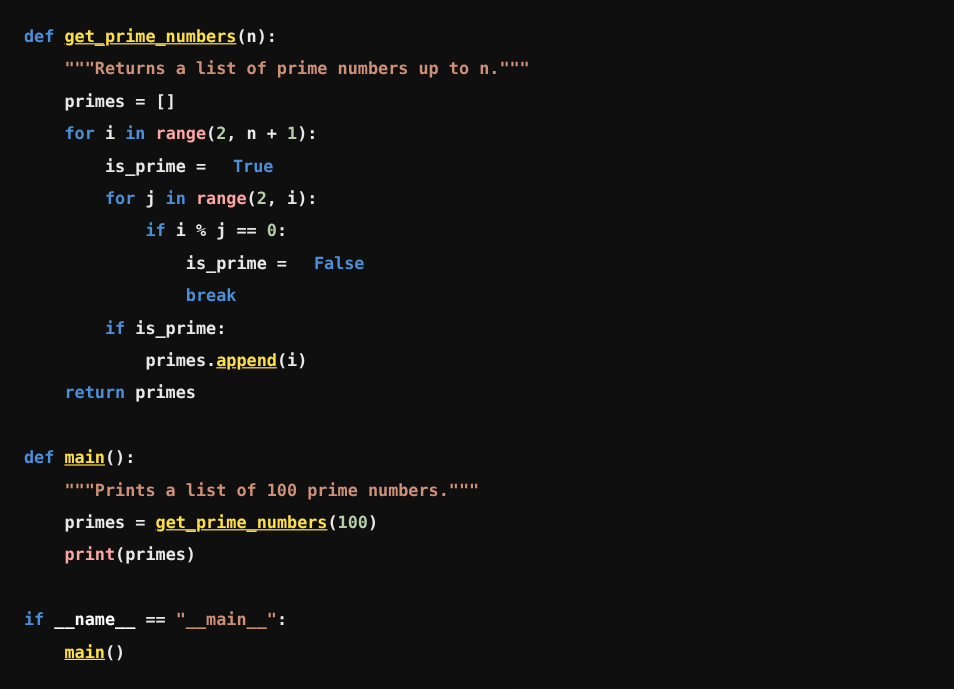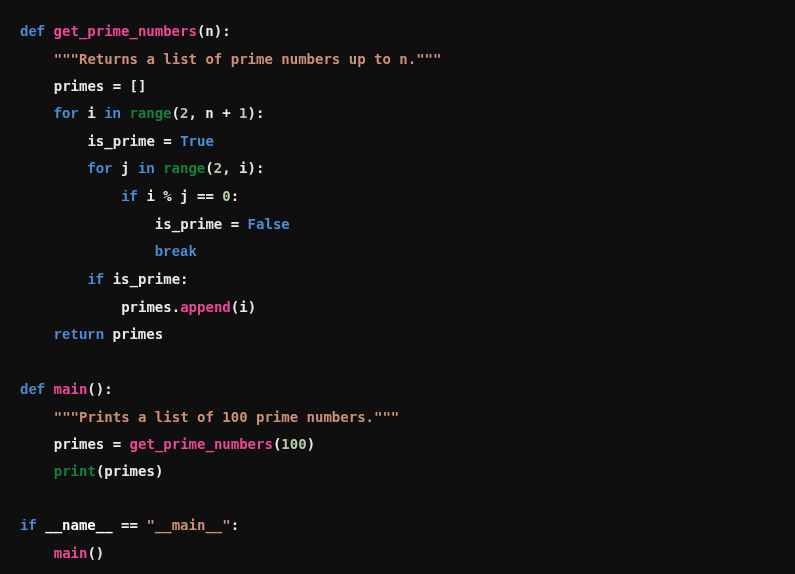--- a/index.html
+++ b/index.html
@@ -9,26 +9,26 @@
     font-size: 14px;
     line-height: 27px;
     color: #e8e8e8;
     padding: 18px 20px;
     width: 795px;
     height: 574px;
     overflow: hidden;
     font-weight: bold;
   }
   .code-line { white-space: pre; }
-  .kw { color: #4a8fd8; font-family: Liberation Mono, monospace; }          
-  .fn { color: #ec4899; }          
-  .builtin { color: #15803d; }     
+  .kw { color: #4a8fd8; }          
+  .fn { color: #fde047; text-decoration: underline; }          
+  .builtin { color: #fca5a5; }     
   .num { color: #b5cea8; }         
   .str { color: #ce9178; }         
-  .bool { color: #4a8fd8; }        
+  .bool { color: #4a8fd8; margin-left: 14px; }        
   .punc { color: #e8e8e8; }        
   .var { color: #e8e8e8; }         
   .dunder { color: #ffffff; }      
 </style>
 </head>
 <body>
 
 <pre id="code-container"><div class="code-line"><span class="kw">def </span><span class="fn">get_prime_numbers</span><span class="punc">(</span><span class="var">n</span><span class="punc">)</span><span class="punc">:</span></div><div class="code-line">    <span class="str">"""Returns a list of prime numbers up to n."""</span></div><div class="code-line">    <span class="var">primes </span><span class="punc">=</span><span class="punc"> </span><span class="punc">[]</span></div><div class="code-line">    <span class="kw">for </span><span class="var">i </span><span class="kw">in </span><span class="builtin">range</span><span class="punc">(</span><span class="num">2</span><span class="punc">, </span><span class="var">n </span><span class="punc">+</span><span class="punc"> </span><span class="num">1</span><span class="punc">)</span><span class="punc">:</span></div><div class="code-line">        <span class="var">is_prime </span><span class="punc">=</span><span class="punc"> </span><span class="bool">True</span></div><div class="code-line">        <span class="kw">for </span><span class="var">j </span><span class="kw">in </span><span class="builtin">range</span><span class="punc">(</span><span class="num">2</span><span class="punc">, </span><span class="var">i</span><span class="punc">)</span><span class="punc">:</span></div><div class="code-line">            <span class="kw">if </span><span class="var">i </span><span class="punc">%</span><span class="punc"> </span><span class="var">j </span><span class="punc">==</span><span class="punc"> </span><span class="num">0</span><span class="punc">:</span></div><div class="code-line">                <span class="var">is_prime </span><span class="punc">=</span><span class="punc"> </span><span class="bool">False</span></div><div class="code-line">                <span class="kw">break</span></div><div class="code-line">        <span class="kw">if </span><span class="var">is_prime</span><span class="punc">:</span></div><div class="code-line">            <span class="var">primes</span><span class="punc">.</span><span class="fn">append</span><span class="punc">(</span><span class="var">i</span><span class="punc">)</span></div><div class="code-line">    <span class="kw">return </span><span class="var">primes</span></div><div class="code-line">&nbsp;</div><div class="code-line"><span class="kw">def </span><span class="fn">main</span><span class="punc">()</span><span class="punc">:</span></div><div class="code-line">    <span class="str">"""Prints a list of 100 prime numbers."""</span></div><div class="code-line">    <span class="var">primes </span><span class="punc">=</span><span class="punc"> </span><span class="fn">get_prime_numbers</span><span class="punc">(</span><span class="num">100</span><span class="punc">)</span></div><div class="code-line">    <span class="builtin">print</span><span class="punc">(</span><span class="var">primes</span><span class="punc">)</span></div><div class="code-line">&nbsp;</div><div class="code-line"><span class="kw">if </span><span class="dunder">__name__ </span><span class="punc">==</span><span class="punc"> </span><span class="str">"__main__"</span><span class="punc">:</span></div><div class="code-line">    <span class="fn">main</span><span class="punc">()</span></div></pre>
 
 </body></html>

